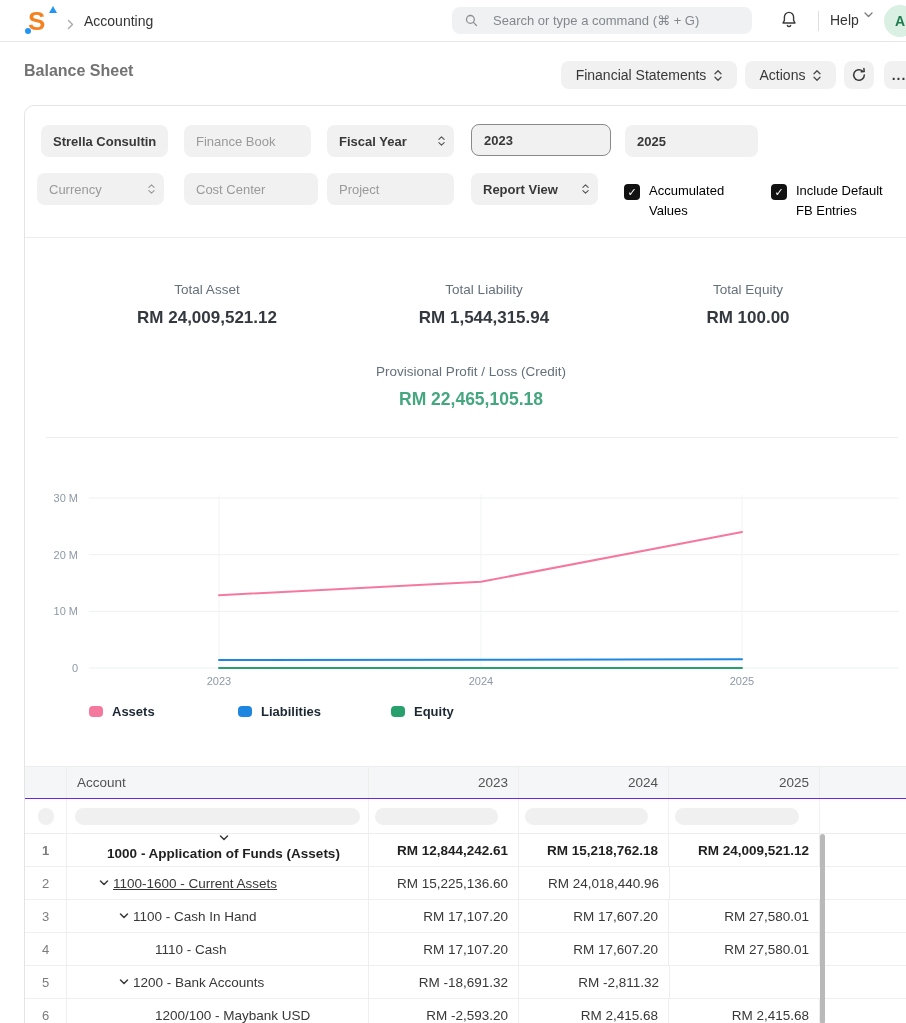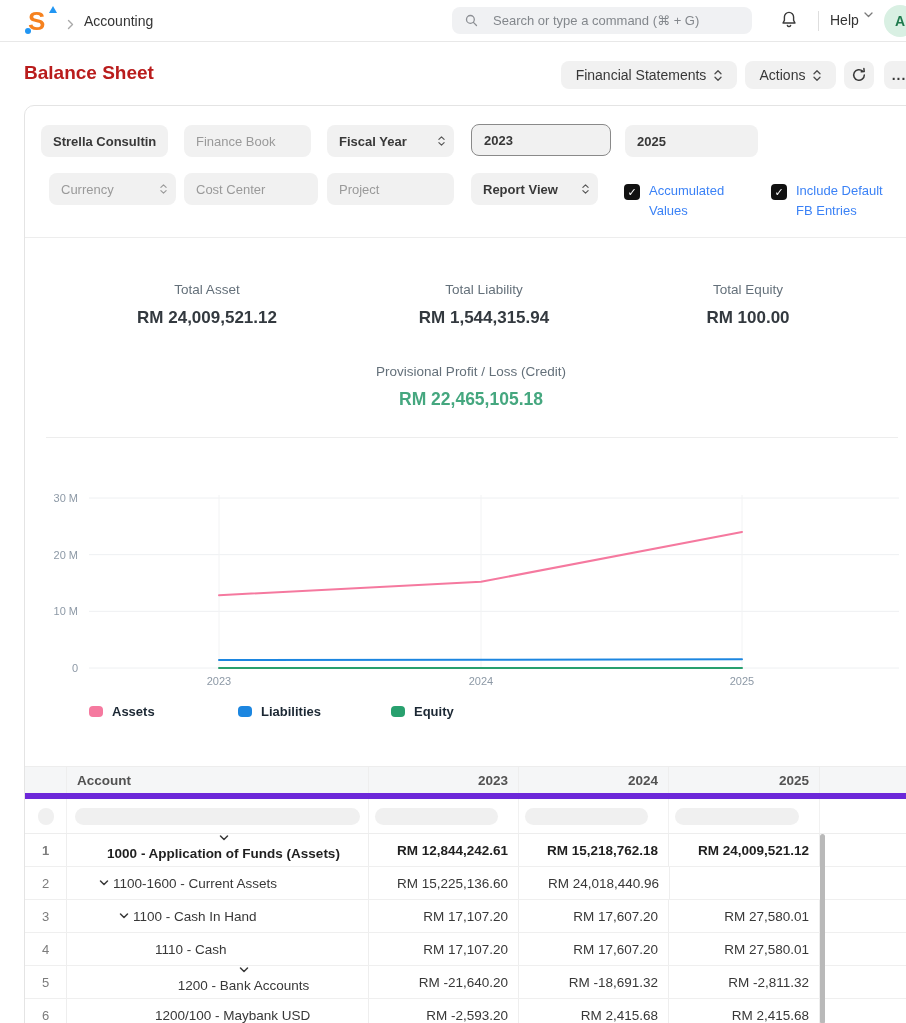--- a/index.html
+++ b/index.html
@@ -20,21 +20,21 @@
     border-radius:8px; display:flex; align-items:center; padding-left:13px;gap:7px; }
   .searchbar svg { flex:0 0 auto; }
   .searchbar span { margin-left:8px; font-size:13px; color:#83878c; white-space:nowrap; }
   .bell { position:absolute; left:780px; top:10px; }
   .nav-divider { position:absolute; left:818px; top:11px; width:1px; height:20px; background:#dedede; }
   .help { position:absolute; left:830px; top:12px; font-size:14px; color:#343434; display:flex; align-items:flex-start; gap:5px; cursor:pointer; }
   .avatar { position:absolute; left:884px; top:5px; width:32px; height:32px; border-radius:50%;
     background:#d9f0e3; color:#1f7a4d; font-size:14px; font-weight:700; display:flex; align-items:center; justify-content:center; }
 
   
-  .page-title { position:absolute; left:24px; top:62px; font-size:19px; font-weight:700; color:#b91c1c; }
+  .page-title { position:absolute; left:24px; top:62px; font-size:16px; font-weight:700; color:#737373; }
   .btn { position:absolute; top:61px; height:28px; background:#f1f1f1; border-radius:8px; border:none;
     font-size:14px; color:#383838; display:flex; align-items:center; justify-content:center; gap:8px; padding:0 12px;
     font-family:inherit; cursor:pointer; white-space:nowrap; }
   .btn.fs { left:561px; width:176px; }
   .btn.actions { left:745px; width:91px; }
   .btn.icon-btn { left:844px; width:30px; padding:0; }
   .btn.more { left:884px; width:30px; padding:0; font-weight:700; letter-spacing:1px; }
 
   
   .card { position:absolute; left:24px; top:105px; width:920px; height:1000px;
@@ -45,42 +45,42 @@
   .pill { position:absolute; height:32px; background:#f1f1f1; border-radius:8px; display:flex;
     align-items:center; padding:0 12px; font-size:13px; overflow:hidden; white-space:nowrap; cursor:pointer; }
   .pill .val { font-weight:700; color:#383838; overflow:hidden; }
   .pill .ph { color:#9a9a9a; }
   .pill.select { padding-right:24px; }
   .sel-caret { position:absolute; right:9px; top:50%; transform:translateY(-50%); }
   .pill.focused { border:1.5px solid #8a8a8a; }
   .cbgroup { position:absolute; display:flex; gap:9px; cursor:pointer; }
   .cbox { width:16px; height:16px; border-radius:4px; background:#111; color:#fff; font-size:11px;
     display:flex; align-items:center; justify-content:center; flex:0 0 auto; margin-top:3px; }
-  .cblabel { font-size:13px; color:#3b82f6; line-height:1.55; }
+  .cblabel { font-size:13px; color:#000000; line-height:1.55; }
 
   
   .summary { position:relative; height:200px; }
   .sum-item { position:absolute; top:44px; transform:translateX(-50%); text-align:center; }
   .sum-label { font-size:13.5px; color:#64707a; margin-bottom:11px; }
   .sum-value { font-size:17px; font-weight:700; color:#33393f; }
   .provisional { position:absolute; top:126px; left:446px; transform:translateX(-50%); text-align:center; }
   .prov-label { font-size:13.5px; color:#64707a; margin-bottom:10px; }
   .prov-value { font-size:17.5px; font-weight:700; }
   .sum-divider { position:absolute; left:21px; bottom:0; width:852px; height:1px; background:#ededed; }
 
   
   #chart-svg { position:absolute; left:0; top:362px; }
   .legend-item { position:absolute; top:598px; display:flex; align-items:center; gap:9px; }
   .legend-marker { width:14px; height:11px; border-radius:4px; }
   .legend-label { font-size:13px; font-weight:700; color:#1b2733; }
 
   
   .rtable { position:absolute; left:0; top:660px; width:882px; font-size:13.5px; }
   .trow { display:flex; }
-  .thead { background:#f5f6f7; border-top:1px solid #ededed; border-bottom:6px solid #6d28d9; height:33px;font-weight:bold; }
+  .thead { background:#f5f6f7; border-top:1px solid #ededed; border-bottom:1px solid #6d28d9; height:33px; }
   .thead .cell { color:#525252; }
   .cell { height:100%; display:flex; align-items:center; border-right:1px solid #eeeeee; }
   .c-num { width:42px; justify-content:center; color:#7c7c7c; font-size:13px; }
   .c-acc { width:302px; padding-left:10px; }
   .c-val { width:150px; justify-content:flex-end; padding-right:10px; }
   .c-val3 { width:151px; justify-content:flex-end; padding-right:10px; }
   .c-fill { width:87px; border-right:none; background:#f5f6f7; }
   .tfilter { height:35px; border-bottom:1px solid #ededed; }
   .tfilter .cell { border-right:1px solid #f1f1f1; }
   .fpill { background:#f0f0f0; border-radius:9px; height:17px; }
@@ -172,21 +172,21 @@
           <path d="M1 8.3l3 3 3-3" fill="none" stroke="#555" stroke-width="1.3" stroke-linecap="round" stroke-linejoin="round"></path>
         </svg>
       </div>
     <div class="pill focused" style="left:446px;top:18px;width:140px;">
         <span class="val">2023</span>
       </div>
     <div class="pill" style="left:600px;top:19px;width:133px;">
         <span class="val">2025</span>
       </div>
 
-    <div class="pill select" style="left:24px;top:67px;width:127px;">
+    <div class="pill select" style="left:12px;top:67px;width:127px;">
         <span class="ph">Currency</span>
         <svg class="sel-caret" width="7" height="12" viewBox="0 0 8 13">
           <path d="M1 4.7L4 1.7l3 3" fill="none" stroke="#9a9a9a" stroke-width="1.3" stroke-linecap="round" stroke-linejoin="round"></path>
           <path d="M1 8.3l3 3 3-3" fill="none" stroke="#9a9a9a" stroke-width="1.3" stroke-linecap="round" stroke-linejoin="round"></path>
         </svg>
       </div>
     <div class="pill" style="left:159px;top:67px;width:134px;">
         <span class="ph">Cost Center</span>
       </div>
     <div class="pill select" style="left:446px;top:67px;width:127px;">
@@ -300,21 +300,21 @@
               </svg>
             </span>
             <span>1000 - Application of Funds (Assets)</span>
           </div>
           <div class="cell c-val">RM 12,844,242.61</div>
           <div class="cell c-val">RM 15,218,762.18</div>
           <div class="cell c-val3">RM 24,009,521.12</div>
         </div>
         <div class="trow drow">
           <div class="cell c-num">2</div>
-          <div class="cell c-acc" style="padding-left: 32px;">
+          <div class="cell c-acc" style="padding-left: 32px; text-decoration: underline;">
             <span class="chev">
               <svg width="10" height="8" viewBox="0 0 10 8">
                 <path d="M1.5 2l3.5 3.5L8.5 2" fill="none" stroke="#3a3a3a" stroke-width="1.5" stroke-linecap="round" stroke-linejoin="round"></path>
               </svg>
             </span>
             <span>1100-1600 - Current Assets</span>
           </div>
           <div class="cell c-val">RM 15,225,136.60</div>
           <div class="cell c-val3">RM 24,018,440.96</div>
         </div>
@@ -336,29 +336,28 @@
           <div class="cell c-num">4</div>
           <div class="cell c-acc" style="padding-left: 88px;">
             <span>1110 - Cash</span>
           </div>
           <div class="cell c-val">RM 17,107.20</div>
           <div class="cell c-val">RM 17,607.20</div>
           <div class="cell c-val3">RM 27,580.01</div>
         </div>
         <div class="trow drow">
           <div class="cell c-num">5</div>
-          <div class="cell c-acc" style="padding-left: 52px; flex-direction: column;">
+          <div class="cell c-acc" style="padding-left: 52px;">
             <span class="chev">
               <svg width="10" height="8" viewBox="0 0 10 8">
                 <path d="M1.5 2l3.5 3.5L8.5 2" fill="none" stroke="#3a3a3a" stroke-width="1.5" stroke-linecap="round" stroke-linejoin="round"></path>
               </svg>
             </span>
             <span>1200 - Bank Accounts</span>
           </div>
-          <div class="cell c-val">RM -21,640.20</div>
           <div class="cell c-val">RM -18,691.32</div>
           <div class="cell c-val3">RM -2,811.32</div>
         </div>
         <div class="trow drow">
           <div class="cell c-num">6</div>
           <div class="cell c-acc" style="padding-left: 88px;">
             <span>1200/100 - Maybank USD</span>
           </div>
           <div class="cell c-val">RM -2,593.20</div>
           <div class="cell c-val">RM 2,415.68</div>

